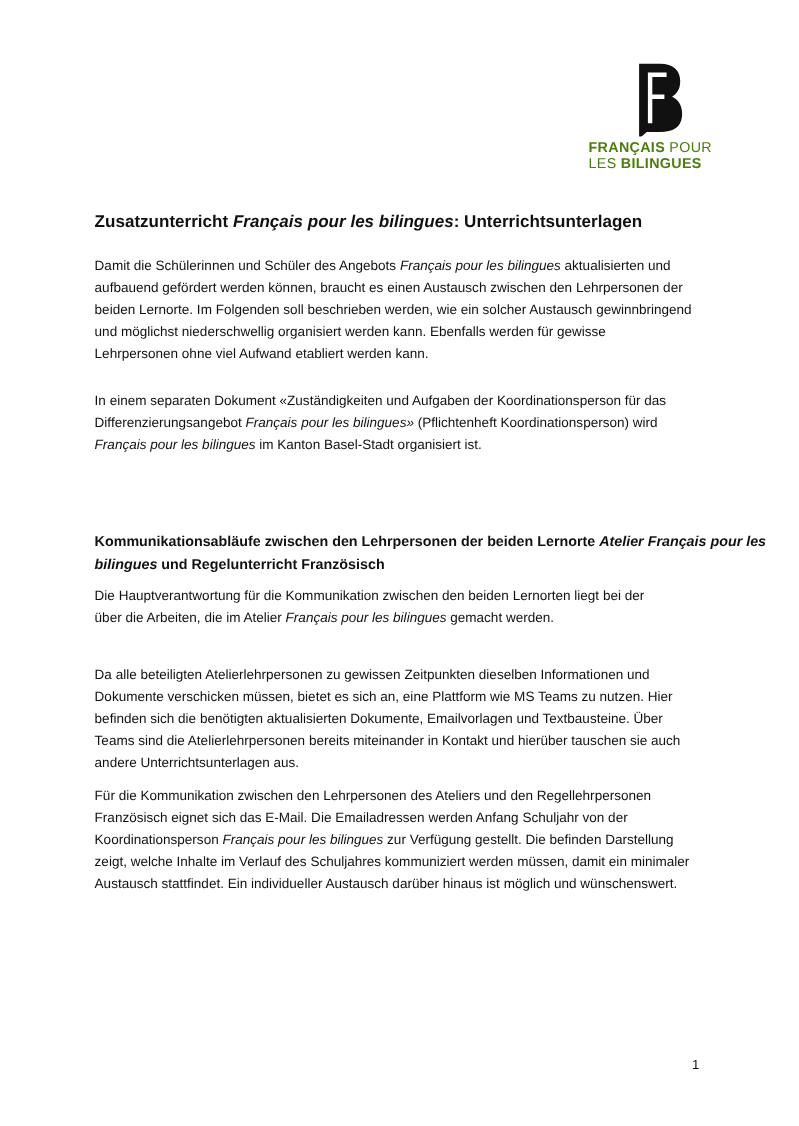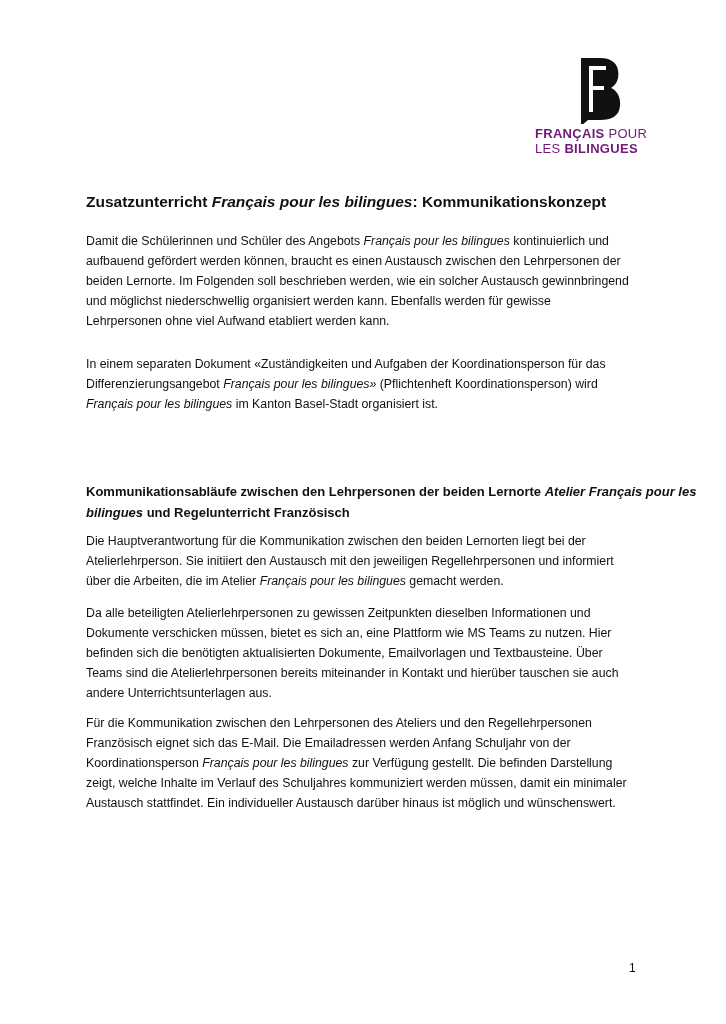--- a/index.html
+++ b/index.html
@@ -1,21 +1,21 @@
 <!DOCTYPE html>
 <html><head>
 <meta charset="utf-8">
 <style>
   html, body { margin: 0; padding: 0; background: #ffffff; }
   body { width: 726px; height: 1024px; position: relative; overflow: hidden;
          font-family: "Liberation Sans", "DejaVu Sans", sans-serif; color: #111; }
   .logo { position: absolute; left: 528px; top: 56px; width: 100px; }
   .logo svg { position: absolute; left: 50px; top: 0; }
   .logo-text { position: absolute; left: 7px; top: 70px; font-size: 13px; line-height: 15px;
-               letter-spacing: 0.3px; color: #701a75; white-space: nowrap; }
+               letter-spacing: 0.3px; color: #4d7c0f; white-space: nowrap; }
   .logo-text b { font-weight: bold; }
   .title { position: absolute; left: 86px; top: 193px; font-size: 15.5px; font-weight: bold;
            white-space: nowrap; }
   .p { position: absolute; left: 86px; width: 560px; font-size: 12.3px; line-height: 20px; }
   .p .ln { display: block; white-space: nowrap; }
   .h2 { position: absolute; left: 86px; width: 560px; font-size: 13px; line-height: 20.5px; font-weight: bold; }
   .h2 .ln { display: block; white-space: nowrap; }
   i { font-style: italic; }
   .pagenum { position: absolute; left: 629px; top: 961px; font-size: 12px; }
 </style>
@@ -26,44 +26,43 @@
   <svg width="44" height="68" viewBox="0 0 44 68">
     <path d="M3 2 H22 C36 2 42 10 40 22 C39 27 36 30 33 32 C38 34 43 40 42 50 C41 60 34 64 22 64 H10 L3 70 Z" fill="#111"></path>
     <path d="M11 10 H28 V14 H15 V30 H26 V34 H15 V56 H11 Z" fill="#fff"></path>
   </svg>
   <div class="logo-text">
     <div><b>FRANÇAIS</b><span> POUR</span></div>
     <div><span>LES </span><b>BILINGUES</b></div>
   </div>
 </div>
 
-<div class="title"><span>Zusatzunterricht </span><i>Français pour les bilingues</i><span>: Kommunikationskonzept</span></div>
+<div class="title"><span>Zusatzunterricht </span><i>Français pour les bilingues</i><span>: Unterrichtsunterlagen</span></div>
 
 <div class="p" style="top:231px">
-  <span class="ln"><span>Damit die Schülerinnen und Schüler des Angebots </span><i>Français pour les bilingues</i><span> kontinuierlich und</span></span>
+  <span class="ln"><span>Damit die Schülerinnen und Schüler des Angebots </span><i>Français pour les bilingues</i><span> aktualisierten und</span></span>
   <span class="ln">aufbauend gefördert werden können, braucht es einen Austausch zwischen den Lehrpersonen der</span>
   <span class="ln">beiden Lernorte. Im Folgenden soll beschrieben werden, wie ein solcher Austausch gewinnbringend</span>
   <span class="ln">und möglichst niederschwellig organisiert werden kann. Ebenfalls werden für gewisse</span>
   <span class="ln">Lehrpersonen ohne viel Aufwand etabliert werden kann.</span>
 </div>
 
 <div class="p" style="top:354px">
   <span class="ln">In einem separaten Dokument «Zuständigkeiten und Aufgaben der Koordinationsperson für das</span>
   <span class="ln"><span>Differenzierungsangebot </span><i>Français pour les bilingues»</i><span> (Pflichtenheft Koordinationsperson) wird</span></span>
   <span class="ln"><i>Français pour les bilingues</i><span> im Kanton Basel-Stadt organisiert ist.</span></span>
 </div>
 
 <div class="h2" style="top:482px">
   <span class="ln"><span>Kommunikationsabläufe zwischen den Lehrpersonen der beiden Lernorte </span><i>Atelier Français pour les</i></span>
   <span class="ln"><i>bilingues</i><span> und Regelunterricht Französisch</span></span>
 </div>
 
 <div class="p" style="top:531px">
   <span class="ln">Die Hauptverantwortung für die Kommunikation zwischen den beiden Lernorten liegt bei der</span>
-  <span class="ln">Atelierlehrperson. Sie initiiert den Austausch mit den jeweiligen Regellehrpersonen und informiert</span>
   <span class="ln"><span>über die Arbeiten, die im Atelier </span><i>Français pour les bilingues</i><span> gemacht werden.</span></span>
 </div>
 
 <div class="p" style="top:603px">
   <span class="ln">Da alle beteiligten Atelierlehrpersonen zu gewissen Zeitpunkten dieselben Informationen und</span>
   <span class="ln">Dokumente verschicken müssen, bietet es sich an, eine Plattform wie MS Teams zu nutzen. Hier</span>
   <span class="ln">befinden sich die benötigten aktualisierten Dokumente, Emailvorlagen und Textbausteine. Über</span>
   <span class="ln">Teams sind die Atelierlehrpersonen bereits miteinander in Kontakt und hierüber tauschen sie auch</span>
   <span class="ln">andere Unterrichtsunterlagen aus.</span>
 </div>

